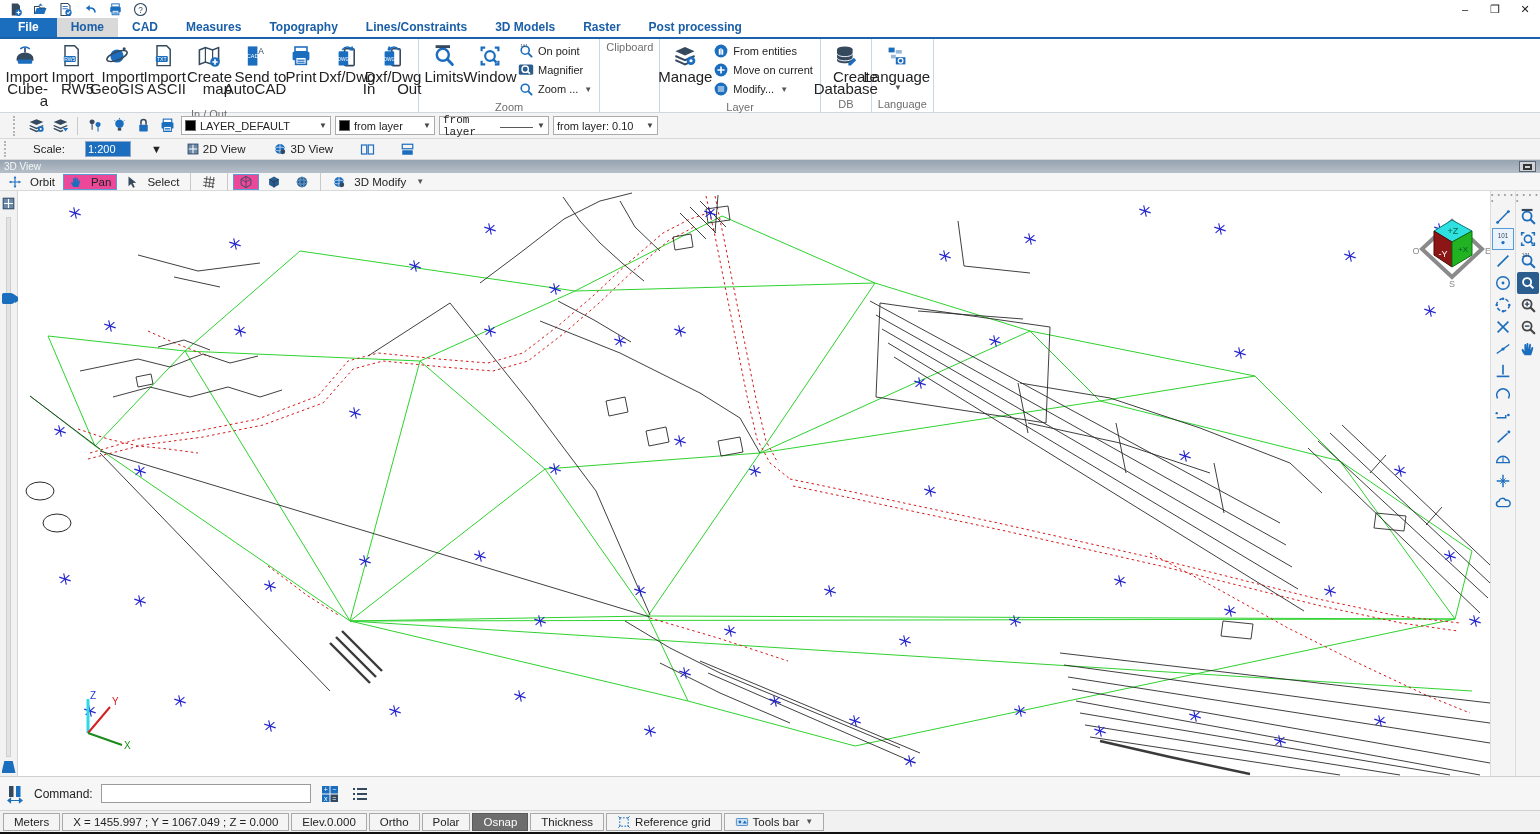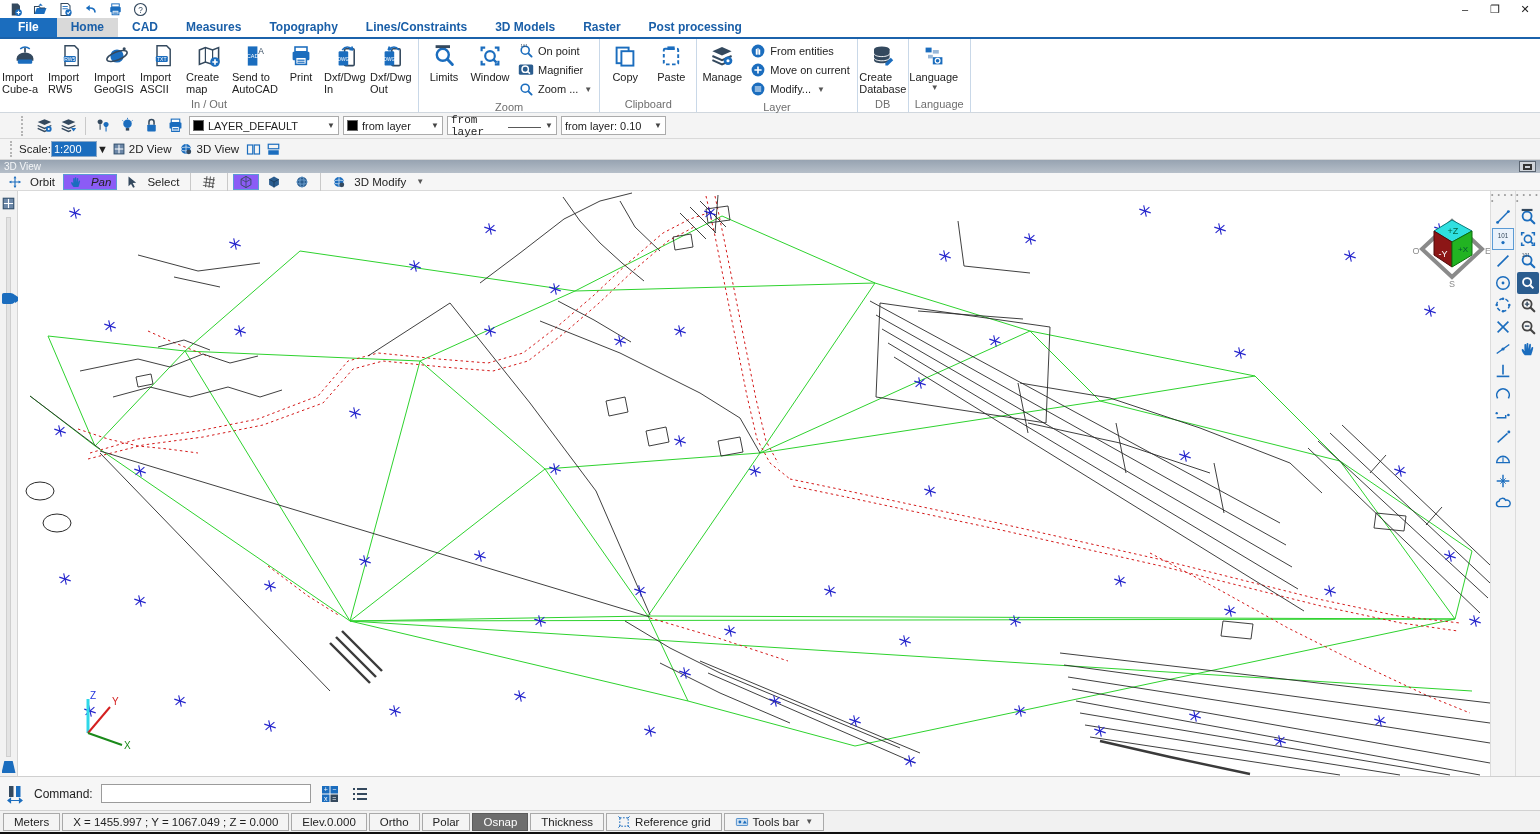--- a/index.html
+++ b/index.html
@@ -20,46 +20,46 @@
   .mtab.file { background:#1b6dbe; color:#fff; padding:3px 18px; }
   .mtab.active { background:#d9d9d9; }
 
   
   .ribbon { height:74px; display:flex; background:#fff; border-bottom:1px solid #d0d7de; }
   .rgroup { display:flex; flex-direction:column; border-right:1px solid #c9d8e8; padding:1px 2px 0 2px; }
   .rgroup-items { flex:1; display:flex; align-items:stretch; }
   .rgroup-label { text-align:center; color:#6e6e6e; font-size:11px; padding:1px 4px 2px; }
   .bigbtn { width:46px; display:flex; flex-direction:column; align-items:center; padding-top:3px; cursor:pointer; }
   .bigbtn .bicon { width:26px; height:26px; display:flex; align-items:center; justify-content:center; }
-  .bigbtn .blabel { text-align:left; font-size:11px; line-height:12px; color:#222; margin-top:2px; }
+  .bigbtn .blabel { text-align:right; font-size:15px; line-height:12px; color:#222; margin-top:2px; }
   .smallcol { display:flex; flex-direction:column; justify-content:flex-start; padding:2px 2px; gap:1px; }
   .smallbtn { display:flex; align-items:center; gap:4px; padding:1px 3px; cursor:pointer; font-size:11px; color:#222; white-space:nowrap; }
   .caret { color:#555; font-size:8px; margin-left:2px; }
 
   
   .tb { display:flex; align-items:center; background:#f4f4f4; border-bottom:1px solid #d9d9d9; }
-  .tb-layers { height:26px; gap:4px; padding-left:18px; }
-  .tb-scale { height:21px; gap:0; padding-left:7px; }
+  .tb-layers { height:26px; gap:4px; padding-left:10px; }
+  .tb-scale { height:21px; gap:20px; padding-left:1px; }
   .grip { width:6px; height:80%; border-left:2px dotted #b5b5b5; margin:0 3px; }
   .tbicon { width:20px; height:20px; display:inline-flex; align-items:center; justify-content:center; cursor:pointer; }
   .tbsep { width:1px; height:18px; background:#c9c9c9; margin:0 3px; }
   .dd { background:#fff; border:1px solid #ababab; height:19px; display:flex; align-items:center; padding:0 3px; gap:4px; cursor:pointer; font-size:11px; }
   .dd .ddcaret { margin-left:auto; font-size:8px; color:#444; }
   .swatch { width:11px; height:11px; background:#000; border:1px solid #666; }
   .scale-input { width:46px; height:16px; border:1px solid #8aa8c8; background:#1b6dbe; color:#fff; font-size:11px; padding:0 2px; font-family:"Liberation Sans",sans-serif; }
   .tbbtn { display:flex; align-items:center; gap:3px; padding:1px 4px; cursor:pointer; font-size:11.5px; color:#222; }
 
   
   .vp-header { height:13px; background:linear-gradient(#97a3b1,#b6bfc9); display:flex; align-items:center; padding:0 4px; }
   .vp-title { color:#f4f6f8; font-size:10px; }
   .vp-max { margin-left:auto; width:17px; height:11px; background:#cfd4da; border:1px solid #5a6470; display:flex; align-items:center; justify-content:center; cursor:pointer; }
   .vp-max i { display:block; width:9px; height:6px; border:2px solid #333; }
   .view-tb { height:18px; display:flex; align-items:center; background:#f6f6f6; border-bottom:1px solid #d9d9d9; gap:2px; padding-left:2px; font-size:11.5px; }
   .vtb-item { display:flex; align-items:center; gap:8px; padding:0 5px; height:16px; cursor:pointer; color:#222; border:1px solid transparent; }
-  .vtb-item.on { border:1px solid #5b9bd5; background:#8b5cf6;font-style:italic; }
+  .vtb-item.on { border:1px solid #5b9bd5; background:#ec4899; }
 
   
   .canvas-row { display:flex; height:585px; }
   .leftstrip { width:18px; display:flex; flex-direction:column; align-items:center; background:#f2f2f2; border-right:1px solid #d5d5d5; }
   .leftstrip .gridbtn { margin-top:2px; cursor:pointer; }
   .slider-track { flex:1; width:5px; background:#e3e3e3; border:1px solid #cfcfcf; margin:4px 0; position:relative; }
   .slider-handle { position:absolute; left:-5px; top:75px; width:14px; height:11px; background:#1b6dbe; border-radius:2px 6px 6px 2px; cursor:pointer; }
   .slider-handle:after{content:"";position:absolute;right:-5px;top:2px;border-left:6px solid #1b6dbe;border-top:4px solid transparent;border-bottom:4px solid transparent;}
   .slider-bottom { width:14px; height:12px; background:#1b6dbe; clip-path:polygon(20% 0,80% 0,100% 100%,0 100%); margin-bottom:3px; cursor:pointer; }
   .drawwrap { width:1472px; height:585px; background:#fff; position:relative; }
@@ -306,40 +306,20 @@
               </svg>
             </span>
             <span>Zoom ...</span>
             <span class="caret">▼</span>
           </div>
         </div>
       </div>
       <div class="rgroup-label">Zoom</div>
     </div>
     <div class="rgroup">
-      <div class="rgroup-items">
-        <div class="bigbtn">
-          <span class="bicon">
-            <svg width="24" height="24" viewBox="0 0 20 20" class="icon">
-              <rect x="3" y="3" width="10" height="13" fill="#fff" stroke="#1b6dbe" stroke-width="1.6"></rect>
-              <rect x="7" y="6" width="10" height="12" fill="#fff" stroke="#1b6dbe" stroke-width="1.6"></rect>
-            </svg>
-          </span>
-          <div class="blabel">Copy</div>
-        </div>
-        <div class="bigbtn">
-          <span class="bicon">
-            <svg width="24" height="24" viewBox="0 0 20 20" class="icon">
-              <rect x="4" y="4" width="12" height="13" rx="1" fill="none" stroke="#1b6dbe" stroke-width="1.6" stroke-dasharray="3 2"></rect>
-              <rect x="7" y="2" width="6" height="3" fill="#1b6dbe"></rect>
-            </svg>
-          </span>
-          <div class="blabel">Paste</div>
-        </div>
-      </div>
       <div class="rgroup-label">Clipboard</div>
     </div>
     <div class="rgroup">
       <div class="rgroup-items">
         <div class="bigbtn">
           <span class="bicon">
             <svg width="24" height="24" viewBox="0 0 20 20" class="icon">
               <path d="M2 6l8-3.5L18 6l-8 3.5z" fill="#34495e"></path>
               <path d="M2 10l8 3.5L18 10" fill="none" stroke="#34495e" stroke-width="1.6"></path>
               <path d="M2 13.5l8 3.5 3-1.3" fill="none" stroke="#34495e" stroke-width="1.6"></path>

